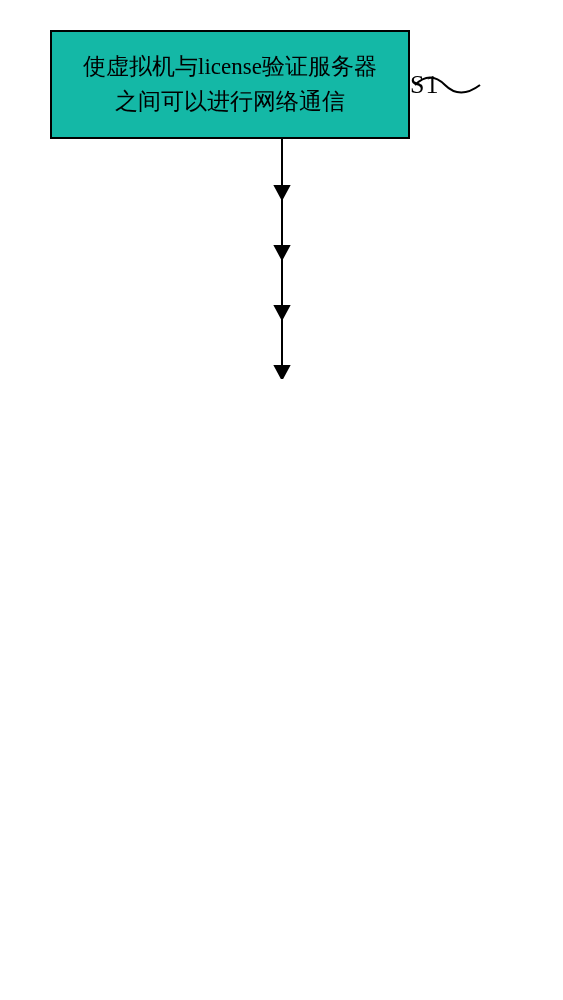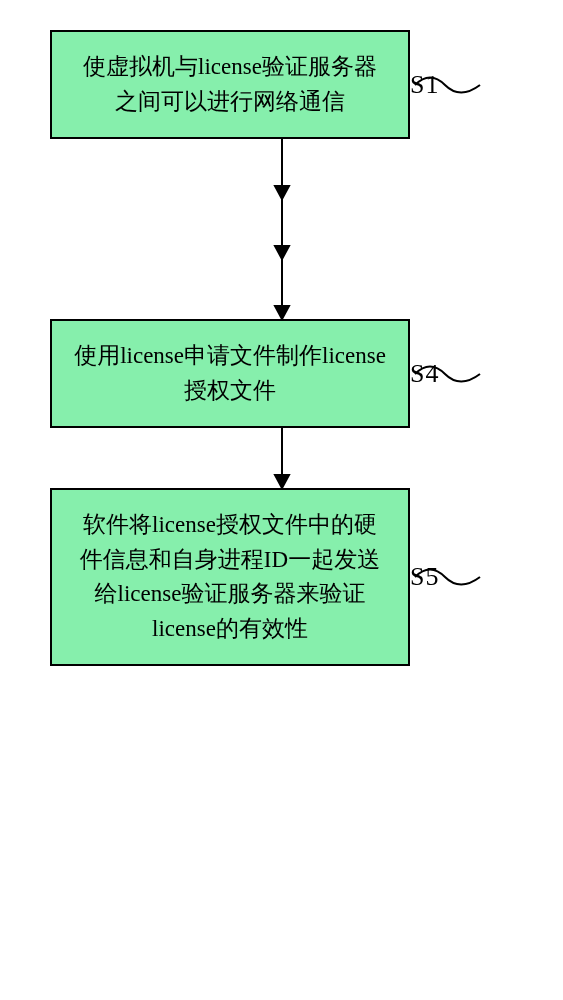--- a/index.html
+++ b/index.html
@@ -32,21 +32,21 @@
       position: relative;
     }
     
     .step-box {
       border: 2px solid #000;
       padding: 18px 20px;
       width: 360px;
       text-align: center;
       font-size: 23px;
       line-height: 1.5;
-      background: #86efac;
+      background: #14b8a6;
       margin-left: 10px;
     }
     
     .step-label {
       font-size: 26px;
       letter-spacing: 1px;
     }
     
     .squiggle {
       stroke: #000;
@@ -103,40 +103,22 @@
   </div>
 
 
   <div class="arrow-container">
     <svg width="30" height="60">
       <line class="arrow" x1="15" y1="0" x2="15" y2="50"></line>
       <polygon class="arrow" points="15,60 8,47 22,47"></polygon>
     </svg>
   </div>
 
-  <div class="step-row">
-    <div class="step-box">
-      <span>使用license申请文件制作license授权文件</span>
-    </div>
-    <svg class="squiggle-svg" width="80" height="40">
-      <path class="squiggle" d="M 5 20 Q 20 5, 35 20 T 70 20"></path>
-    </svg>
-    <span class="step-label">S4</span>
-  </div>
 
   <div class="arrow-container">
     <svg width="30" height="60">
       <line class="arrow" x1="15" y1="0" x2="15" y2="50"></line>
       <polygon class="arrow" points="15,60 8,47 22,47"></polygon>
     </svg>
   </div>
 
-  <div class="step-row">
-    <div class="step-box">
-      <span>软件将license授权文件中的硬件信息和自身进程ID一起发送给license验证服务器来验证license的有效性</span>
-    </div>
-    <svg class="squiggle-svg" width="80" height="40">
-      <path class="squiggle" d="M 5 20 Q 20 5, 35 20 T 70 20"></path>
-    </svg>
-    <span class="step-label">S5</span>
-  </div>
 
 </div>
 
 </body></html>

